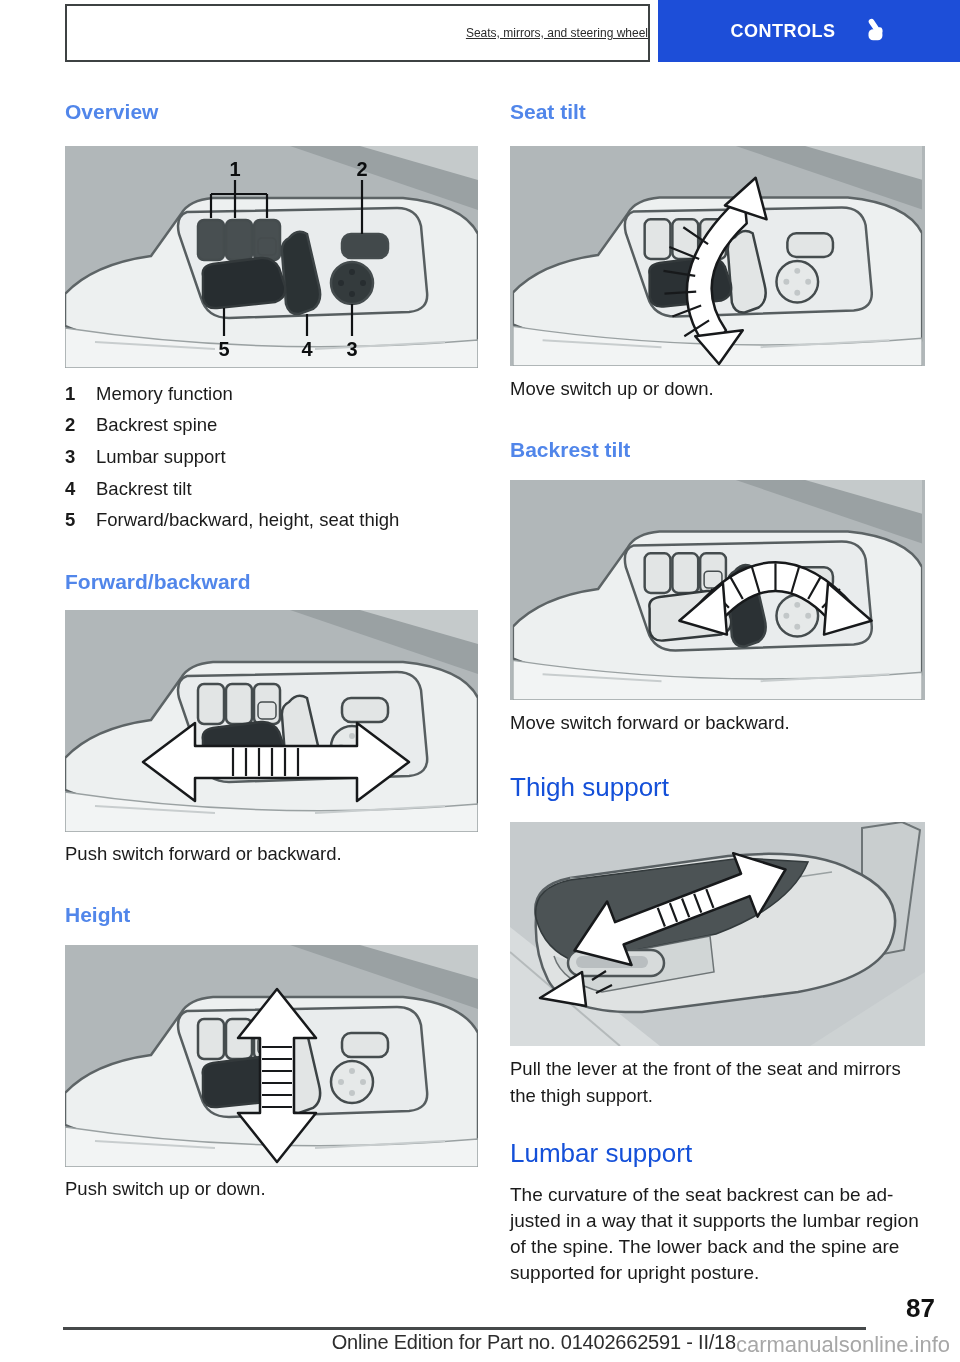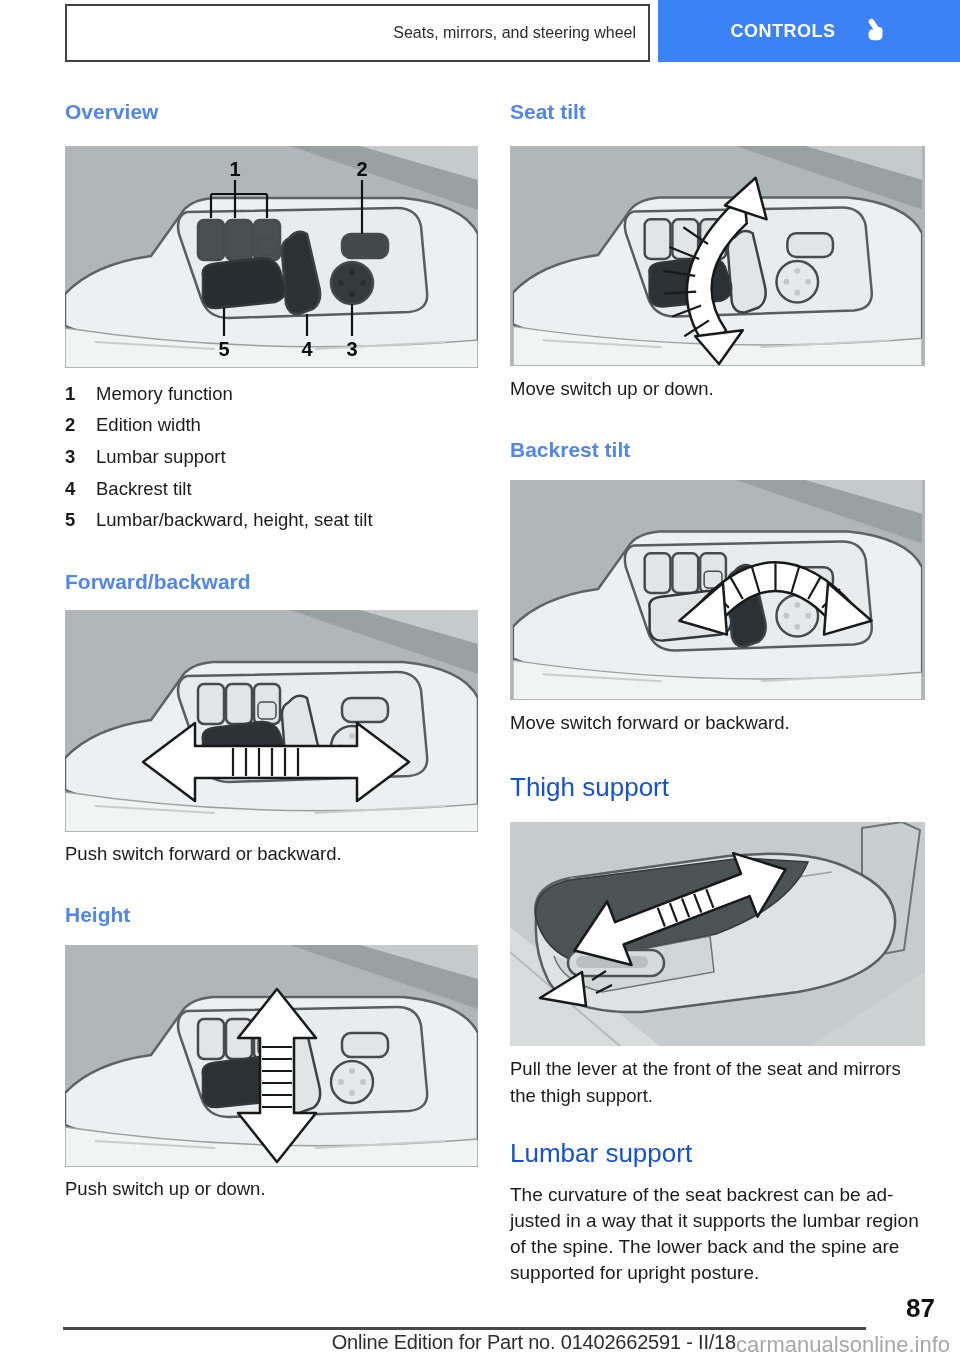--- a/index.html
+++ b/index.html
@@ -6,23 +6,23 @@
   .page{
     position:relative;width:960px;height:1362px;background:#ffffff;
     font-family:"Liberation Sans", sans-serif;color:#1b1b1b;overflow:hidden;
   }
   
   .hdr-box{
     position:absolute;left:65px;top:4px;width:585px;height:58px;
     border:2px solid #3e4243;box-sizing:border-box;
     display:flex;align-items:center;justify-content:flex-end;
   }
-  .hdr-title{font-size:16px;color:#2c2c2c;padding-right:12px;}
+  .hdr-title{font-size:12px;color:#2c2c2c;text-decoration:underline;}
   .hdr-tab{
-    position:absolute;left:658px;top:0;width:302px;height:62px;background:#3b82f6;
+    position:absolute;left:658px;top:0;width:302px;height:62px;background:#1d4ed8;
     display:flex;align-items:center;justify-content:center;gap:26px;
   }
   .hdr-tab-label{color:#ffffff;font-weight:bold;font-size:18px;letter-spacing:.5px;}
   .hand-icon{width:26px;height:26px;display:block;}
   
   .h-small{position:absolute;font-size:21px;font-weight:bold;color:#5186ea;}
   .h-large{position:absolute;font-size:26px;font-weight:normal;color:#1450d9;}
   .caption{position:absolute;font-size:18.5px;color:#1b1b1b;}
   .caption div{line-height:27px;}
   .para{position:absolute;font-size:19px;color:#1b1b1b;}
@@ -122,33 +122,33 @@
     </svg>
   </div>
 
   <div class="ov-list">
     <div class="ov-row">
       <span class="ov-num">1</span>
       <span>Memory function</span>
     </div>
     <div class="ov-row">
       <span class="ov-num">2</span>
-      <span>Edition width</span>
+      <span>Backrest spine</span>
     </div>
     <div class="ov-row">
       <span class="ov-num">3</span>
       <span>Lumbar support</span>
     </div>
     <div class="ov-row">
       <span class="ov-num">4</span>
       <span>Backrest tilt</span>
     </div>
     <div class="ov-row">
       <span class="ov-num">5</span>
-      <span>Lumbar/backward, height, seat tilt</span>
+      <span>Forward/backward, height, seat thigh</span>
     </div>
   </div>
 
   <div class="h-small" style="left:65px;top:570px;">Forward/backward</div>
 
   <div class="figure" style="left:65px;top:610px;width:413px;height:222px;">
     <svg viewBox="0 0 413 222" style="--seat:#2b3134;">
       <use href="#scene"></use>
       <g>
         <path class="arrow" d="M78,152 L130,113 L130,136 L292,136 L292,113 L344,152 L292,191 L292,168 L130,168 L130,191 Z"></path>

